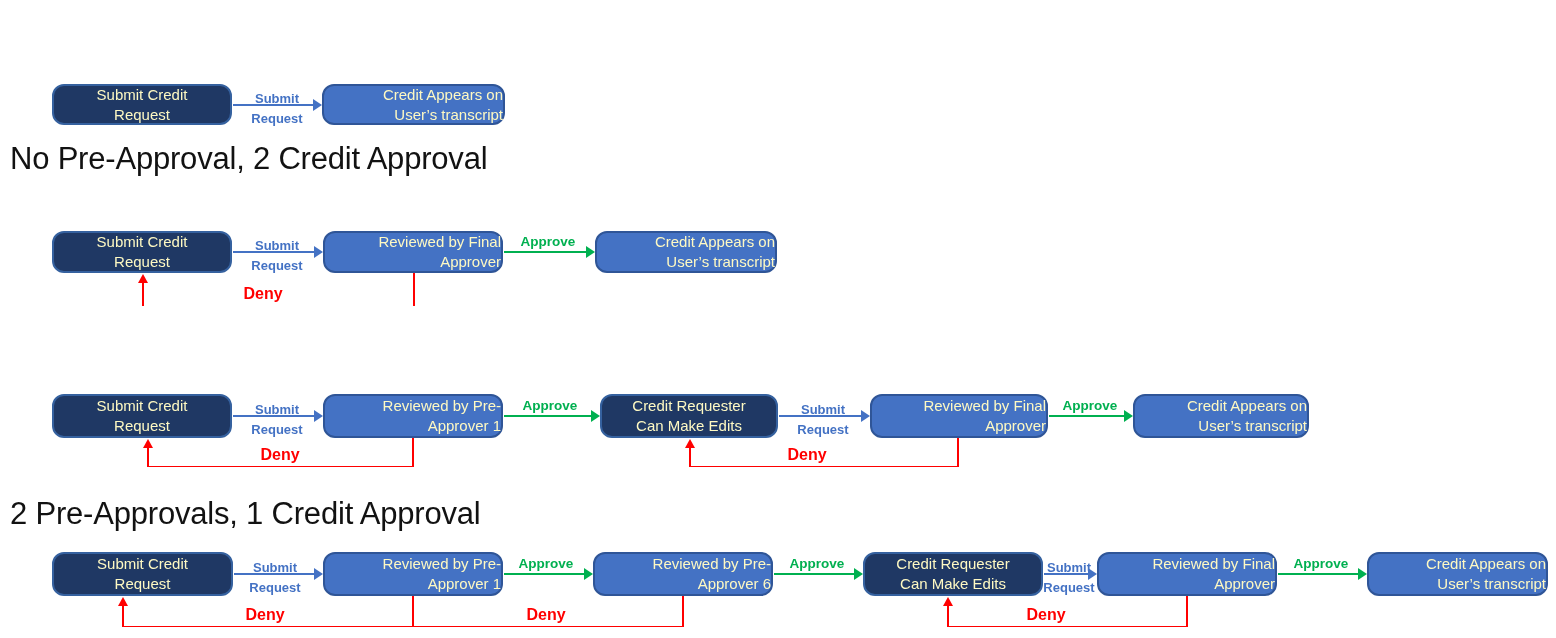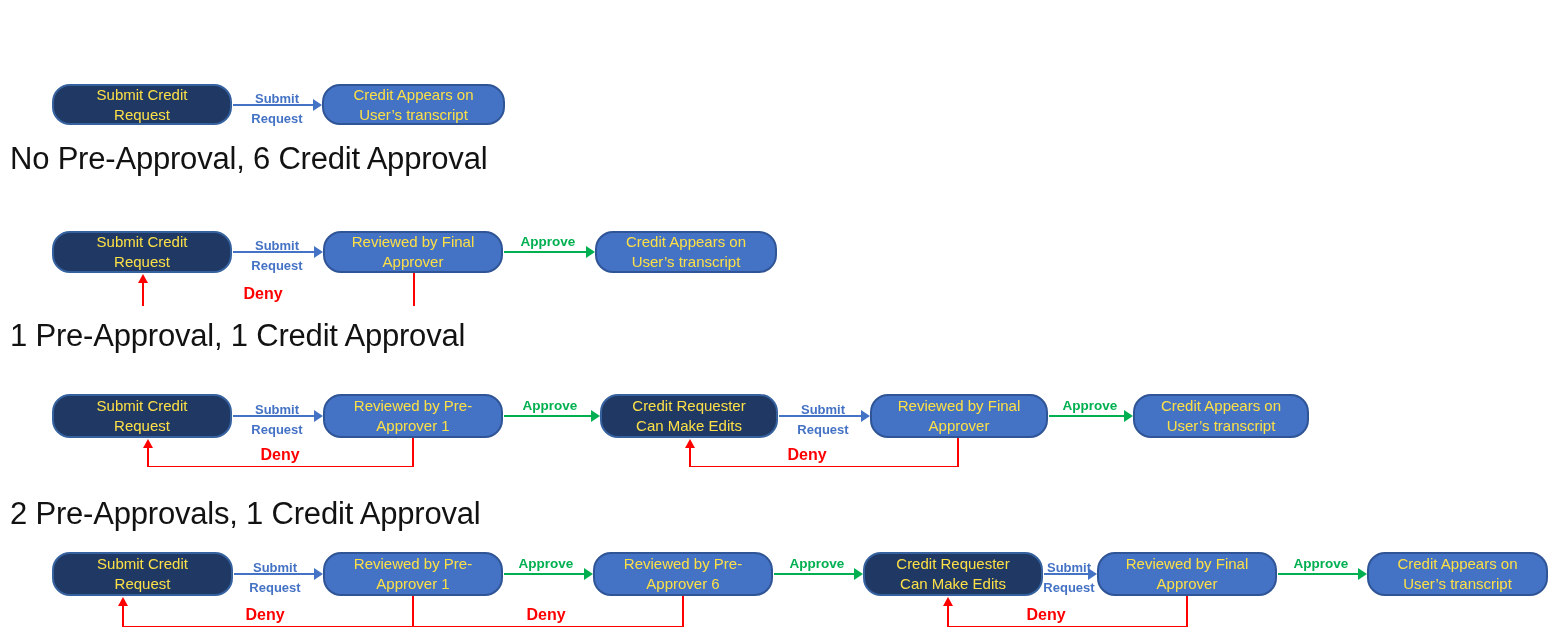--- a/index.html
+++ b/index.html
@@ -5,26 +5,26 @@
   html,body{margin:0;padding:0;background:#ffffff;}
   #stage{
     position:relative;width:1556px;height:638px;background:#ffffff;overflow:hidden;
     font-family:"Liberation Sans",sans-serif;
   }
   .heading{
     position:absolute;font-size:31px;line-height:36px;color:#121212;
     letter-spacing:-0.2px;white-space:nowrap;font-weight:400;
   }
   .node{
-    position:absolute;box-sizing:border-box;border-radius:18px;color:#fde047;
+    position:absolute;box-sizing:border-box;border-radius:12px;color:#fef9c3;
     display:flex;flex-direction:column;align-items:center;justify-content:center;
     text-align:center;font-size:15px;line-height:20px;font-weight:400;
   }
   .node.dark{background:var(--dark-fill);border:2px solid var(--dark-border);}
-  .node.light{background:var(--light-fill);border:2px solid var(--light-border);}
+  .node.light{background:var(--light-fill);border:2px solid var(--light-border);align-items:flex-end;}
   .hline,.vline{position:absolute;}
   .lbl{
     position:absolute;font-weight:bold;text-align:center;white-space:nowrap;
     transform:translateX(-50%);
   }
   .submit-lbl{font-size:13px;line-height:13px;color:var(--submit);}
   .submit-lbl div{margin:4px;}
   .approve-lbl{font-size:13.5px;line-height:14px;color:var(--approve);}
   .deny-lbl{font-size:16px;line-height:14px;color:var(--deny);}
   .tri-right{
@@ -49,21 +49,21 @@
     <div class="node light" style="left: 322px; top: 84px; width: 183px; height: 41px;">
       <div class="">Credit Appears on</div>
       <div class="">User’s transcript</div>
     </div>
     <div class="hline" style="left: 233px; top: 103.5px; width: 81px; height: 2px; background: rgb(68, 114, 196);"></div>
     <div class="tri-right" style="left: 313px; top: 98.5px; border-left-color: rgb(68, 114, 196);"></div>
     <div class="lbl submit-lbl" style="left: 277px; top: 87.5px;">
       <div class="" style="margin-bottom: 7px;">Submit</div>
       <div class="">Request</div>
     </div>
-    <div class="heading" style="left: 10px; top: 141px; color: rgb(18, 18, 18);">No Pre-Approval, 6 Credit Approval</div>
+    <div class="heading" style="left: 10px; top: 141px; color: rgb(18, 18, 18);">No Pre-Approval, 2 Credit Approval</div>
     <div class="node dark" style="left: 52px; top: 231px; width: 180px; height: 42px;">
       <div class="">Submit Credit</div>
       <div class="">Request</div>
     </div>
     <div class="node light" style="left: 323px; top: 231px; width: 180px; height: 42px;">
       <div class="">Reviewed by Final</div>
       <div class="">Approver</div>
     </div>
     <div class="node light" style="left: 595px; top: 231px; width: 182px; height: 42px;">
       <div class="">Credit Appears on</div>
@@ -75,21 +75,20 @@
       <div class="" style="margin-bottom: 7px;">Submit</div>
       <div class="">Request</div>
     </div>
     <div class="hline" style="left: 504px; top: 251px; width: 83px; height: 2px; background: rgb(0, 176, 80);"></div>
     <div class="tri-right" style="left: 586px; top: 246px; border-left-color: rgb(0, 176, 80);"></div>
     <div class="lbl approve-lbl" style="left: 548px; top: 235px;">Approve</div>
     <div class="vline" style="left: 413.25px; top: 273px; width: 1.5px; height: 33px; background: rgb(255, 0, 0);"></div>
     <div class="tri-up" style="left: 138px; top: 274px;"></div>
     <div class="vline" style="left: 142.25px; top: 282px; width: 1.5px; height: 24px; background: rgb(255, 0, 0);"></div>
     <div class="lbl deny-lbl" style="left: 263px; top: 287px;">Deny</div>
-    <div class="heading" style="left: 10px; top: 318px; color: rgb(18, 18, 18);">1 Pre-Approval, 1 Credit Approval</div>
     <div class="node dark" style="left: 52px; top: 394px; width: 180px; height: 44px;">
       <div class="">Submit Credit</div>
       <div class="">Request</div>
     </div>
     <div class="node light" style="left: 323px; top: 394px; width: 180px; height: 44px;">
       <div class="">Reviewed by Pre-</div>
       <div class="">Approver 1</div>
     </div>
     <div class="node dark" style="left: 600px; top: 394px; width: 178px; height: 44px;">
       <div class="">Credit Requester</div>

